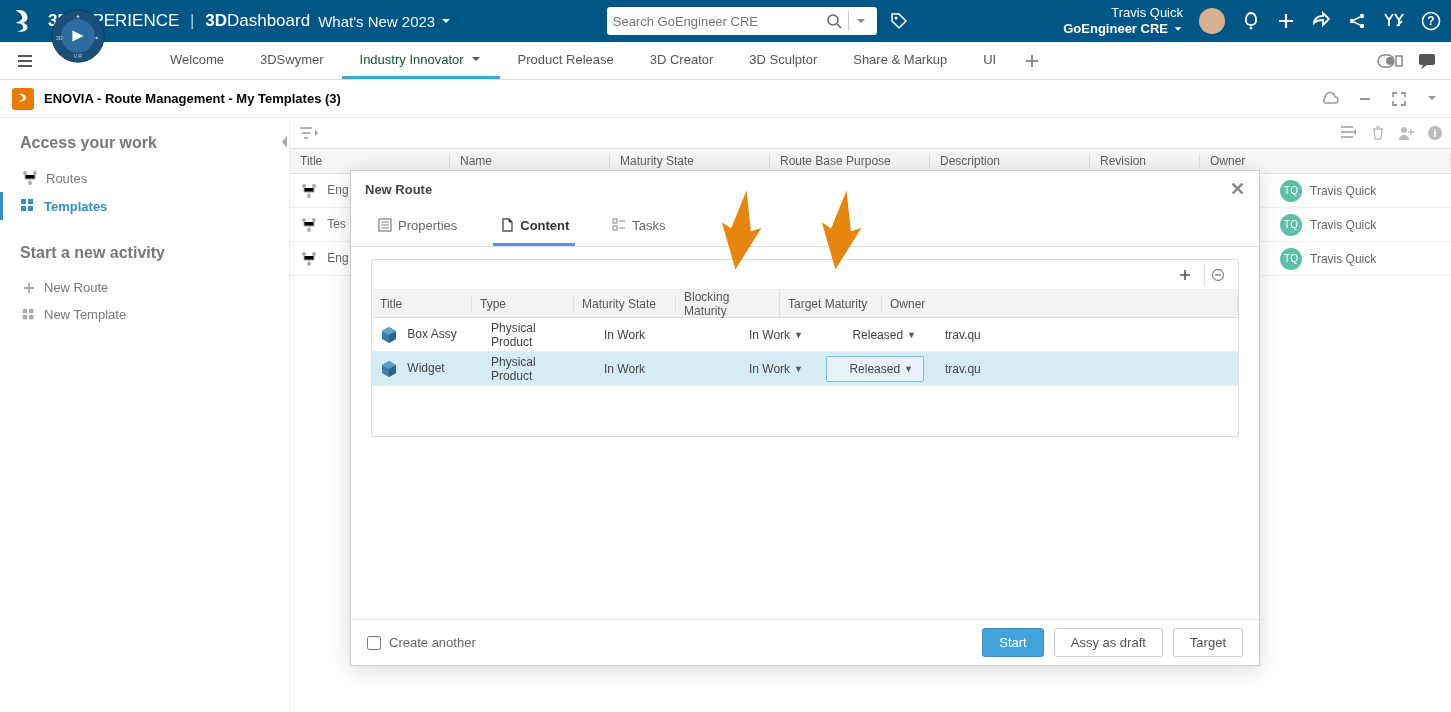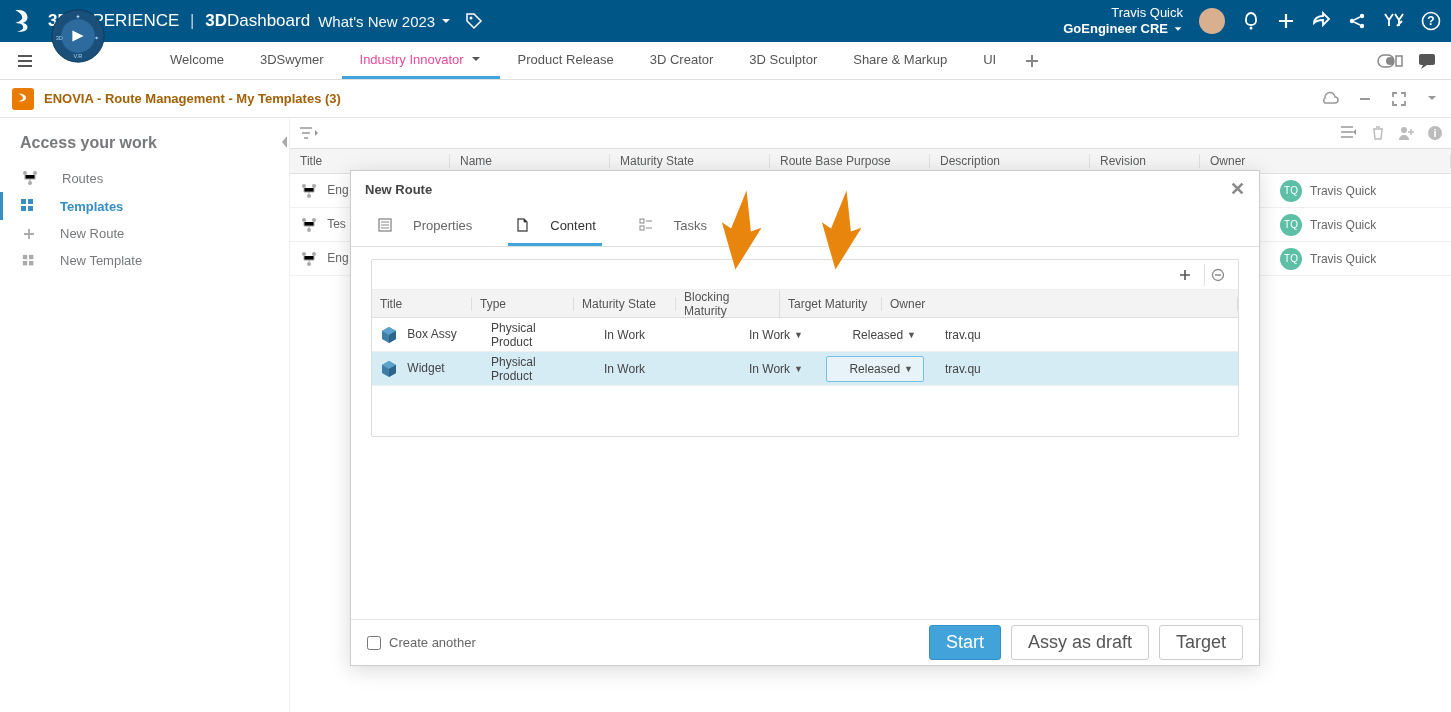--- a/index.html
+++ b/index.html
@@ -23,37 +23,37 @@
 .user-block .uorg { font-weight: 700; display: flex; align-items: center; gap: 5px; }
 .avatar-img { width: 26px; height: 26px; border-radius: 50%; background: #d8b090; display: inline-block; }
 .top-ic { color: #fff; cursor: pointer; }
 
 
 .navrow { height: 38px; background: #fff; border-bottom: 1px solid #ddd; display: flex; align-items: center; padding-left: 8px; }
 .hamburger { color: #555; cursor: pointer; padding: 0 8px; }
 .compass { width: 56px; height: 56px; position: absolute; left: 50px; top: 8px; z-index: 50; }
 .navrow .tabs { margin-left: 110px; display: flex; gap: 0; height: 100%; align-items: center; }
 .navtab { padding: 0 18px; height: 100%; display: flex; align-items: center; color: #555; cursor: pointer; border-bottom: 3px solid transparent; gap: 6px; }
-.navtab.active { color: #ec4899; border-bottom: 3px solid #42a2da; font-weight: 500; }
+.navtab.active { color: #14532d; border-bottom: 3px solid #42a2da; font-weight: 500; }
 .navrow .plus { color: #888; padding: 0 10px; cursor: pointer; }
 .navrow .right-ic { margin-left: auto; display: flex; gap: 14px; padding-right: 14px; color: #666; }
 .navrow .right-ic span { cursor: pointer; }
 
 
 .apptitle { height: 38px; display: flex; align-items: center; padding: 0 12px; border-bottom: 1px solid #e5e5e5; }
 .app-ic { width: 22px; height: 22px; background: #e87b00; border-radius: 3px; margin-right: 10px; display: flex; align-items: center; justify-content: center; color: #fff; font-size: 12px; }
-.apptitle .title { font-weight: 600; color: #a16207; }
+.apptitle .title { font-weight: 600; color: #000000; }
 .apptitle .right { margin-left: auto; display: flex; gap: 18px; color: #999; }
 .apptitle .right span { cursor: pointer; }
 
 
 .main { display: flex; height: calc(712px - 42px - 38px - 38px); }
 .sidebar { width: 290px; padding: 16px 20px; border-right: 1px solid #eee; position: relative; }
 .sidebar h3 { color: #77797c; font-size: 16px; font-weight: 600; margin-bottom: 12px; }
-.sidebar .item { display: flex; align-items: center; gap: 24px; padding: 6px 2px; color: #77797c; cursor: pointer; }
+.sidebar .item { display: flex; align-items: center; gap: 8px; padding: 6px 2px; color: #77797c; cursor: pointer; }
 .sidebar .item.active { color: #368ec4; font-weight: 600; border-left: 3px solid #368ec4; margin-left: -20px; padding-left: 17px; }
 .sidebar h3.second { margin-top: 24px; }
 .collapse-handle { position: absolute; right: -2px; top: 16px; color: #999; cursor: pointer; }
 
 .content { flex: 1; position: relative; background: #fff; }
 .toolbar-strip { height: 30px; display: flex; align-items: center; padding: 4px 8px; justify-content: space-between; color: #888; }
 .toolbar-strip .left { display: flex; gap: 6px; }
 .toolbar-strip .right { display: flex; gap: 12px; }
 .toolbar-strip span { cursor: pointer; }
 
@@ -64,22 +64,22 @@
 .bg-row { display: flex; height: 34px; align-items: center; border-bottom: 1px solid #f0f0f0; }
 .bg-row > div { padding: 0 10px; color: #666; font-size: 12px; }
 .bg-ic { width: 18px; height: 18px; display: inline-block; vertical-align: middle; margin-right: 6px; }
 .owner-chip { width: 22px; height: 22px; border-radius: 50%; background: #5cbfa6; color: #fff; font-size: 10px; display: inline-flex; align-items: center; justify-content: center; margin-right: 8px; }
 
 
 .modal { position: absolute; left: 350px; top: 170px; width: 910px; height: 496px; background: #fff; border: 1px solid #ccc; box-shadow: 0 4px 20px rgba(0,0,0,0.15); display: flex; flex-direction: column; z-index: 100; }
 .modal-head { height: 36px; display: flex; align-items: center; justify-content: space-between; padding: 0 14px; font-weight: 600; color: #444; }
 .modal-head .close { cursor: pointer; color: #888; font-size: 18px; }
 .modal-tabs { display: flex; border-bottom: 1px solid #e0e0e0; padding: 0 20px; gap: 30px; }
-.modal-tab { display: flex; align-items: center; gap: 20px; padding: 10px 6px 10px 6px; color: #666; cursor: pointer; border-bottom: 3px solid transparent; }
-.modal-tab.active { color: #333; border-bottom: 3px solid #42a2da; font-weight: 400; }
+.modal-tab { display: flex; align-items: center; gap: 5px; padding: 10px 6px 10px 6px; color: #666; cursor: pointer; border-bottom: 3px solid transparent; }
+.modal-tab.active { color: #333; border-bottom: 3px solid #42a2da; font-weight: 700; }
 .modal-body { flex: 1; display: flex; padding: 12px 20px 12px 20px; position: relative; gap: 18px; }
 .content-table-wrap { flex: 1; border: 1px solid #ddd; border-radius: 2px; display: flex; flex-direction: column; max-height: 178px; }
 .content-toolbar { height: 30px; display: flex; justify-content: flex-end; align-items: center; gap: 6px; padding-right: 8px; border-bottom: 1px solid #eee; }
 .content-toolbar .tbtn { width: 26px; height: 22px; display: flex; align-items: center; justify-content: center; color: #555; cursor: pointer; border-left: 1px solid #e0e0e0; }
 .content-toolbar .tbtn:first-child { border-left: none; }
 .ct-head { display: flex; background: #f3f3f3; height: 28px; align-items: center; font-size: 12px; color: #555; border-bottom: 1px solid #ddd; }
 .ct-head > div { padding: 0 8px; border-right: 1px solid #ddd; }
 .ct-row { display: flex; height: 34px; align-items: center; font-size: 12px; color: #444; border-bottom: 1px solid #eee; gap: 11px; }
 .ct-row.selected { background: #d6ecf5; }
 .ct-row > div { padding: 0 8px; }
@@ -88,21 +88,21 @@
 .dd-cell.sel { border: 1px solid #78c0e0; background: #e8f3f9; height: 26px; margin: 2px; border-radius: 2px; }
 .tri { font-size: 9px; color: #555; }
 
 .info-box { width: 248px; background: #fafafa; border: 1px solid #e0e0e0; border-radius: 3px; padding: 10px 12px; font-size: 12.5px; color: #555; line-height: 1.5; align-self: flex-start; }
 .info-box .qmark { display: inline-block; width: 14px; height: 14px; border-radius: 50%; background: #888; color: #fff; text-align: center; line-height: 14px; font-size: 10px; margin-right: 4px; }
 
 .modal-foot { height: 46px; border-top: 1px solid #e5e5e5; display: flex; align-items: center; padding: 0 16px; gap: 10px; }
 .modal-foot .chk { display: flex; align-items: center; gap: 8px; color: #666; }
 .modal-foot .chk input { width: 14px; height: 14px; }
 .modal-foot .spacer { flex: 1; }
-.btn { padding: 6px 16px; border-radius: 3px; border: 1px solid #ccc; background: #fff; color: #555; cursor: pointer; font-size: 18px; }
+.btn { padding: 6px 16px; border-radius: 3px; border: 1px solid #ccc; background: #fff; color: #555; cursor: pointer; font-size: 13px; }
 .btn.primary { background: #42a2da; border-color: #368ec4; color: #fff; }
 
 
 .arrow { position: absolute; z-index: 200; pointer-events: none; }
 
 svg { display: block; }
 </style>
 </head>
 <body>
 
@@ -117,20 +117,35 @@
     <span class="brand-sep">|</span>
     <b>3D</b><span>Dashboard</span>
   </span>
   <span class="whatsnew">
     <span>What's New 2023</span>
     <svg width="12" height="12" viewBox="0 0 12 12">
         <path fill="#fff" d="M2 4l4 4 4-4z"></path>
       </svg>
   </span>
 
+  <div class="search-wrap">
+    <input type="text" placeholder="Search GoEngineer CRE" style="">
+    <span class="srch-ic">
+      <svg width="16" height="16" viewBox="0 0 16 16">
+          <circle cx="7" cy="7" r="5" fill="none" stroke="#666" stroke-width="1.6"></circle>
+          <line x1="11" y1="11" x2="15" y2="15" stroke="#666" stroke-width="1.6"></line>
+        </svg>
+    </span>
+    <span class="divider"></span>
+    <span class="srch-ic">
+      <svg width="12" height="12" viewBox="0 0 12 12">
+          <path fill="#888" d="M2 4l4 4 4-4z"></path>
+        </svg>
+    </span>
+  </div>
 
   <span class="tag-icon">
     <svg width="20" height="20" viewBox="0 0 20 20">
         <path fill="none" stroke="#fff" stroke-width="1.5" d="M3 3h7l7 7-7 7-7-7z"></path>
         <circle cx="7" cy="7" r="1.5" fill="#fff"></circle>
       </svg>
   </span>
 
   <div class="top-right">
     <div class="user-block">
@@ -302,20 +317,21 @@
     </div>
     <div class="item active">
       <svg width="16" height="16" viewBox="0 0 16 16">
           <rect x="1" y="1" width="5" height="5" fill="#368ec4"></rect>
           <rect x="8" y="1" width="5" height="5" fill="#368ec4"></rect>
           <rect x="1" y="8" width="5" height="5" fill="#368ec4"></rect>
           <rect x="8" y="8" width="5" height="5" fill="#368ec4"></rect>
         </svg>
       <span>Templates</span>
     </div>
+    <h3 class="second">Start a new activity</h3>
     <div class="item">
       <svg width="14" height="14" viewBox="0 0 14 14">
           <path stroke="#aaa" stroke-width="1.8" d="M7 2v10M2 7h10"></path>
         </svg>
       <span>New Route</span>
     </div>
     <div class="item">
       <svg width="14" height="14" viewBox="0 0 16 16">
           <rect x="1" y="1" width="5" height="5" fill="#aaa"></rect>
           <rect x="8" y="1" width="5" height="5" fill="#aaa"></rect>

